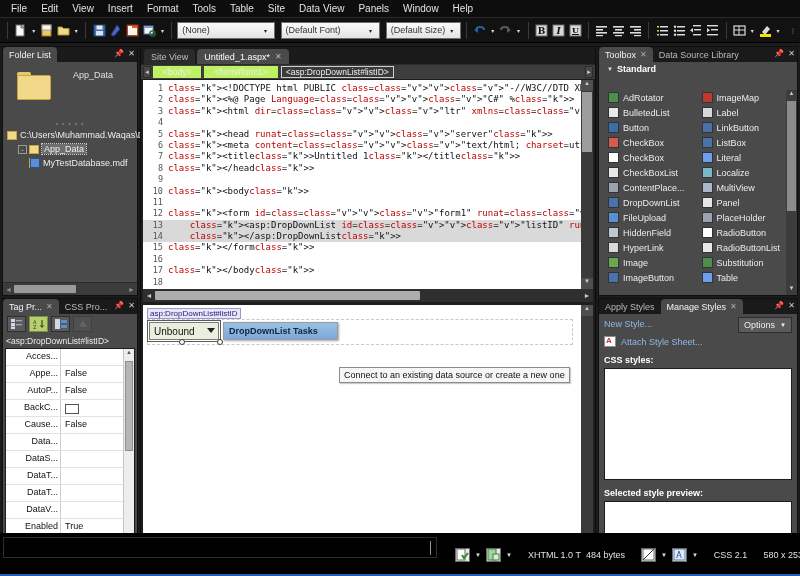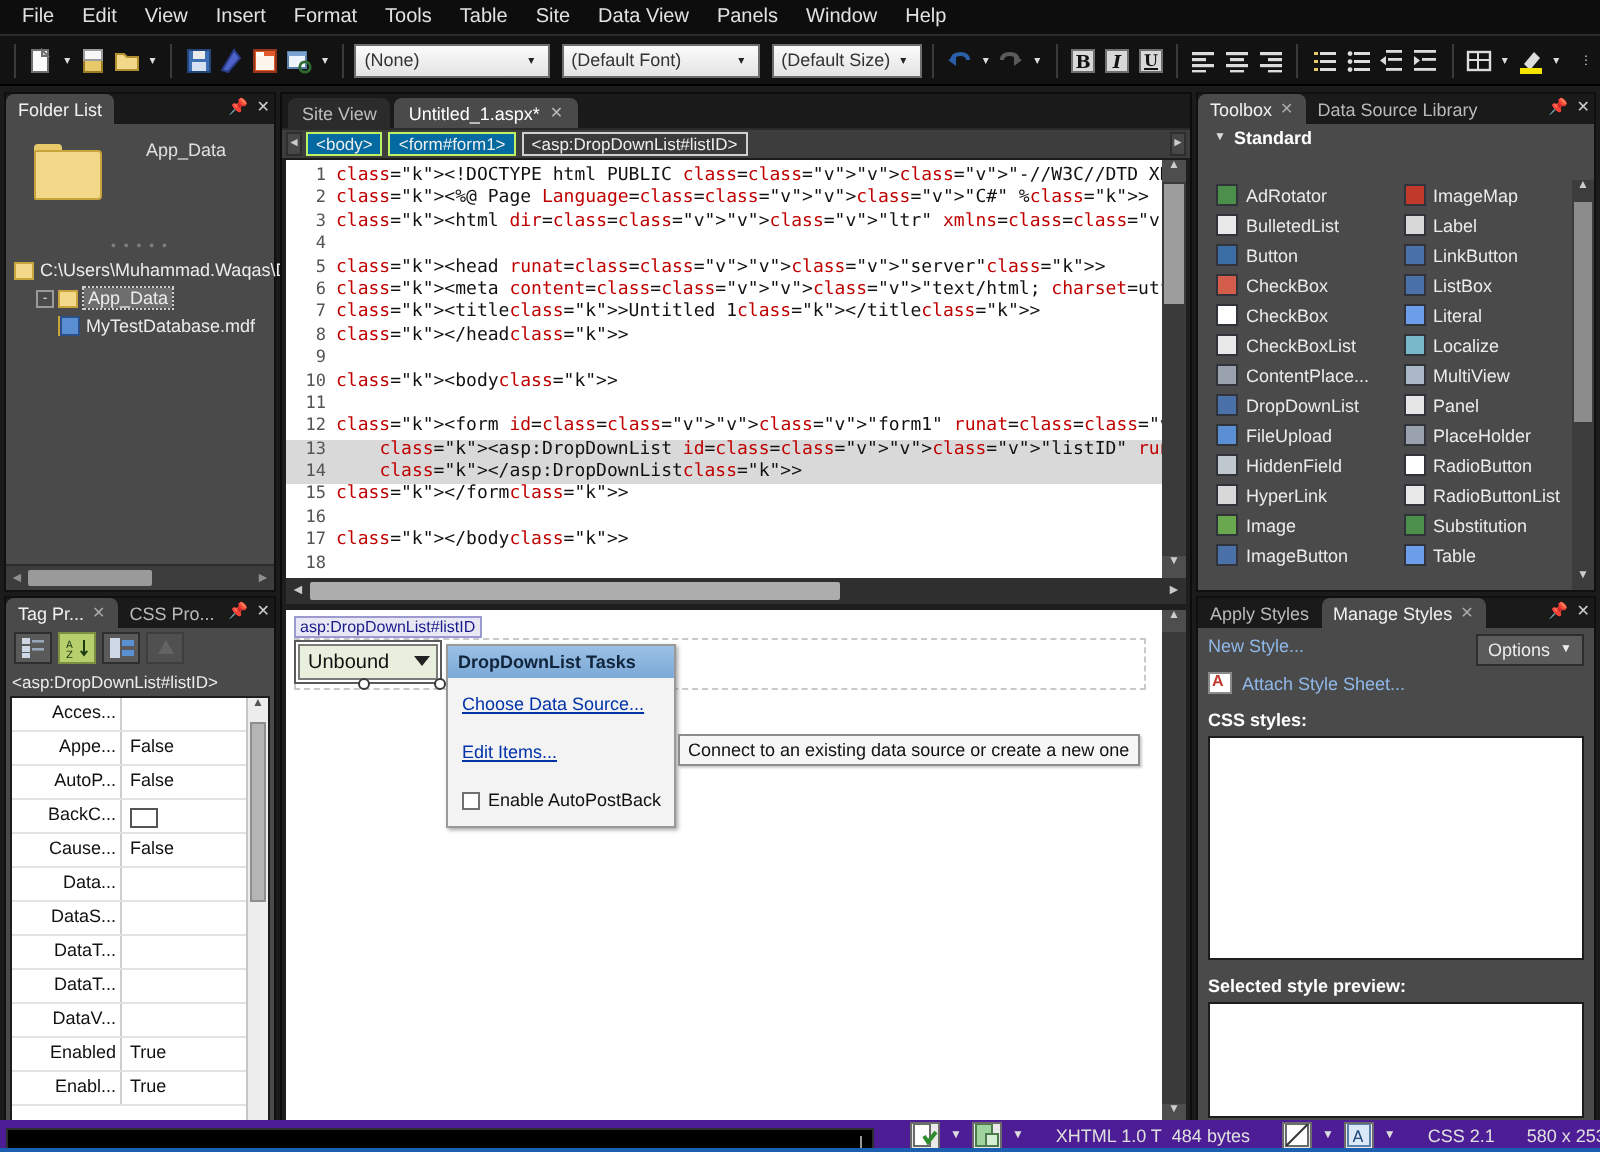--- a/index.html
+++ b/index.html
@@ -89,21 +89,21 @@
   #doc-area{ left:140px; top:2px; right:null; width:456px; height:540px; background:#1e1e1e; border:1px solid #0c0c0c;}
   .doctabs{ height:17px; background:#1a1a1a; display:flex; align-items:flex-end; padding-left:3px;}
   .doctab{ height:15px; padding:0 7px; display:flex; align-items:center; gap:5px; font-size:9px;
            color:#bdbdbd; background:#2b2b2b; border-radius:4px 4px 0 0; margin-right:2px;}
   .doctab.active{ background:#4a4a4a; color:#fff; }
   .breadcrumb{ height:16px; background:#3d3d3d; display:flex; align-items:center; gap:2px; padding:0 2px;
                border-top:1px solid #2a2a2a; border-bottom:1px solid #1c1c1c;}
   .bc-nav{ width:8px; height:12px; background:#474747; border:1px solid #2d2d2d; color:#ccc; font-size:6px;
            display:flex; align-items:center; justify-content:center;}
   .bcitem{ height:12px; padding:0 4px; display:flex; align-items:center; font-size:8.5px; color:#eee;
-           background:#0369a1; border:1px solid #bef264; }
+           background:#000000; border:6px solid #bef264; }
   .bcitem.active{ background:#3a3a3a; border:1px solid #cfcfcf; }
 
   .codepane{ position:absolute; top:33px; left:2px; right:2px; height:222px; background:#fff; overflow:hidden;}
   .codelines{ position:absolute; inset:0 12px 13px 0; padding:3px 0 0 0; font-family:"DejaVu Sans Mono", monospace;
               font-size:9px; line-height:11.4px; color:#111; white-space:pre; }
   .cl{ display:block; height:11.4px; }
   .ln{ display:inline-block; width:20px; text-align:right; color:#555; margin-right:5px; font-size:8.5px;} .a{ color:#c00000; }
   .hl{ background:#d9d9d9; }
   .code-vs{ position:absolute; right:0; top:0; bottom:13px; width:12px; background:#3a3a3a; }
   .code-vs .ar{ height:11px; text-align:center; font-size:6px; color:#ccc; background:#4e4e4e; }
@@ -164,21 +164,21 @@
   .options-btn{ position:absolute; right:5px; top:3px; height:16px; padding:0 5px; background:#5b5b5b;
                 border:1px solid #2d2d2d; font-size:9px; color:#ececec; display:flex; align-items:center; gap:5px;}
   .sp-attach{ display:flex; align-items:center; gap:5px; margin-top:7px; font-size:9px; color:#8fb8e8; }
   .sp-attach .aicon{ width:12px; height:11px; background:#fff; border:1px solid #8a8a8a; position:relative;}
   .sp-attach .aicon:after{ content:'A'; position:absolute; left:1px; top:-1px; font-size:8px; color:#c0392b; font-weight:bold;}
   .sp-label{ font-size:9px; color:#fff; font-weight:bold; margin:8px 0 3px; }
   .sp-box{ background:#fff; border:1px solid #1d1d1d; }
   #css-styles-box{ height:112px; }
   #preview-box{ height:58px; }
 
-  .statusbar{ position:absolute; left:0; right:0; bottom:0; height:16px; background:#4c1d95;
+  .statusbar{ position:absolute; left:0; right:0; bottom:0; height:43px; background:#000000;
               display:flex; align-items:center; }
   .sb-left{ position:absolute; left:3px; top:4px; width:434px; height:21px; background:#000; border:1px solid #2e2e2e;}
   .sb-left .caret{ position:absolute; right:5px; top:3px; width:1px; height:14px; background:#9a9a9a;}
   .sb-right{ position:absolute; left:444px; right:4px; top:0; bottom:0; display:flex; align-items:center; gap:5px; }
   .sb-sep{ width:1px; height:15px; background:#3c3c3c; margin:0 3px; }
   .sb-txt{ font-size:9px; color:#e0e0e0; white-space:nowrap; }
   .sb-ico{ width:15px; height:14px; border:1px solid #6b6b6b; background:#e9e9e9; }
   .sb-arr{ font-size:6px; color:#ddd; }
   .bluebar{ position:absolute; left:0; right:0; bottom:0; height:2px; background:#1b5fb0; }
 </style>
@@ -601,28 +601,20 @@
         <div class="ddl">
           <span>Unbound</span>
           <span class="arr"></span>
         </div>
         <div class="handle" style="left:36px;top:34px"></div>
         <div class="handle" style="left:74px;top:34px"></div>
         <div class="smarttag">◂</div>
 
         <div class="taskpanel">
           <div class="task-hd">DropDownList Tasks</div>
-          <div class="task-body">
-            <a class="task-link">Choose Data Source...</a>
-            <a class="task-link">Edit Items...</a>
-            <div class="task-cb">
-              <span class="box"></span>
-              <span>Enable AutoPostBack</span>
-            </div>
-          </div>
         </div>
         <div class="tooltip">Connect to an existing data source or create a new one</div>
 
         <div class="design-vs">
           <div class="ar">▲</div>
           <div class="ar" style="position:absolute;bottom:0;left:0;right:0">▼</div>
         </div>
       </div>
 
       <div class="viewtabs" id="view-tabs">

